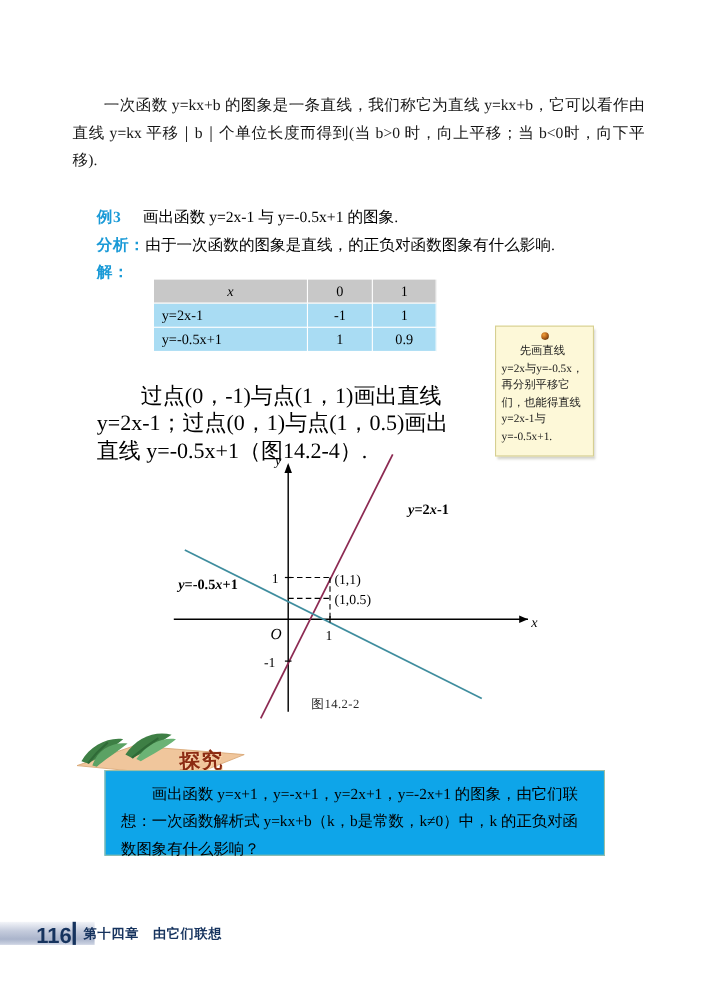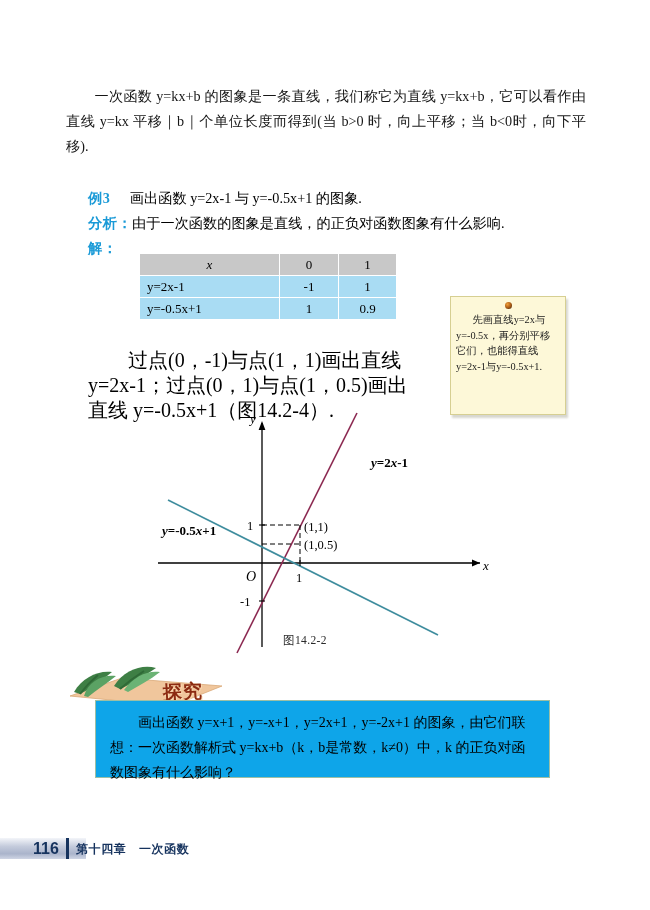--- a/index.html
+++ b/index.html
@@ -79,21 +79,21 @@
   #value-table .c1 { width: 58px; }
   #value-table .c2 { width: 57px; }
   #value-table thead td { background: #c8c8c8; text-align: center; }
   #value-table tbody td { background: #a9dcf3; }
 
   
   #sticky-note {
     position: absolute;
     left: 450px;
     top: 296px;
-    width: 116px;
+    width: 90px;
     height: 119px;
     background: #fdf8d8;
     border: 1px solid #d6cf92;
     box-shadow: 2px 3px 2px rgba(140,140,120,.35);
     font-size: 10.3px;
     line-height: 15.6px;
     color: #1b1b1b;
     padding: 4px 5px 3px 5px;
     box-sizing: border-box;
     font-family: "Liberation Serif", "DejaVu Serif", serif;
@@ -179,21 +179,21 @@
   }
   #footer-bar {
     position: absolute;
     left: 0; top: 0;
     width: 86px; height: 21px;
     background: linear-gradient(to bottom, #f3f5f9 0%, #c4cbdc 40%, #aab4cb 75%, #cfd5e4 100%);
   }
   #page-number {
     position: absolute;
     left: 33px; top: 2px;
-    font-size: 16px;
+    font-size: 20px;
     font-weight: bold;
     color: #16335e;
     font-family: "Liberation Sans", sans-serif;
   }
   #footer-rule {
     position: absolute;
     left: 66px; top: 0;
     width: 3px; height: 21px;
     background: #16335e;
   }
@@ -316,16 +316,16 @@
     </svg>
     <div id="explore-word">探究</div>
   </div>
 
   <div id="explore-box" class="indent">画出函数 y=x+1，y=-x+1，y=2x+1，y=-2x+1 的图象，由它们联想：一次函数解析式 y=kx+b（k，b是常数，k≠0）中，k 的正负对函数图象有什么影响？</div>
 
   <div id="footer">
     <div id="footer-bar"></div>
     <div id="page-number">116</div>
     <div id="footer-rule"></div>
-    <div id="footer-text" class="nowrap">第十四章　一次函数</div>
+    <div id="footer-text" class="nowrap">第十四章　由它们联想</div>
   </div>
 
 </div>
 
 </body></html>

